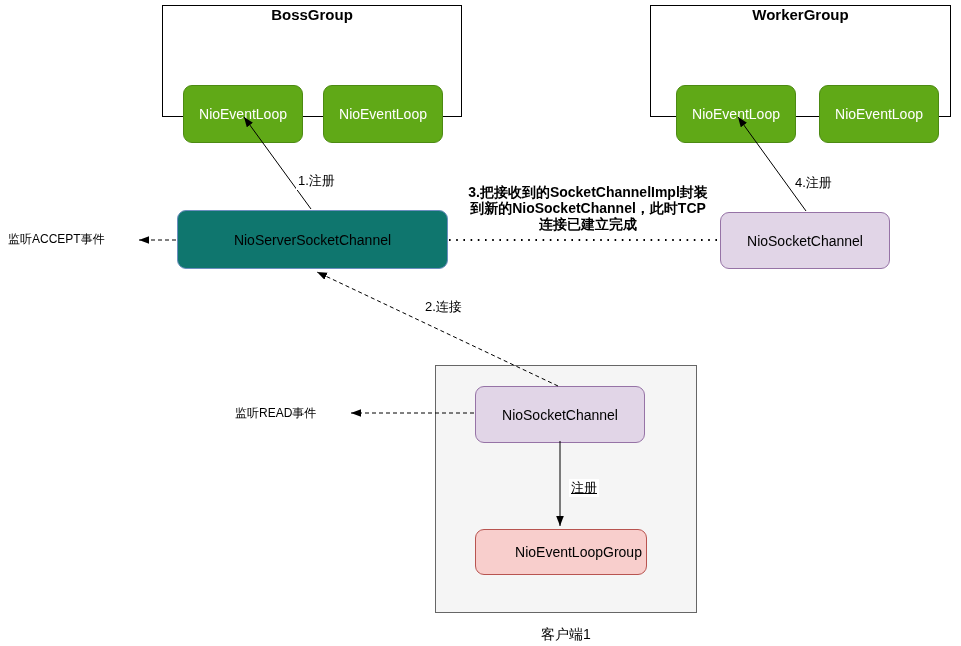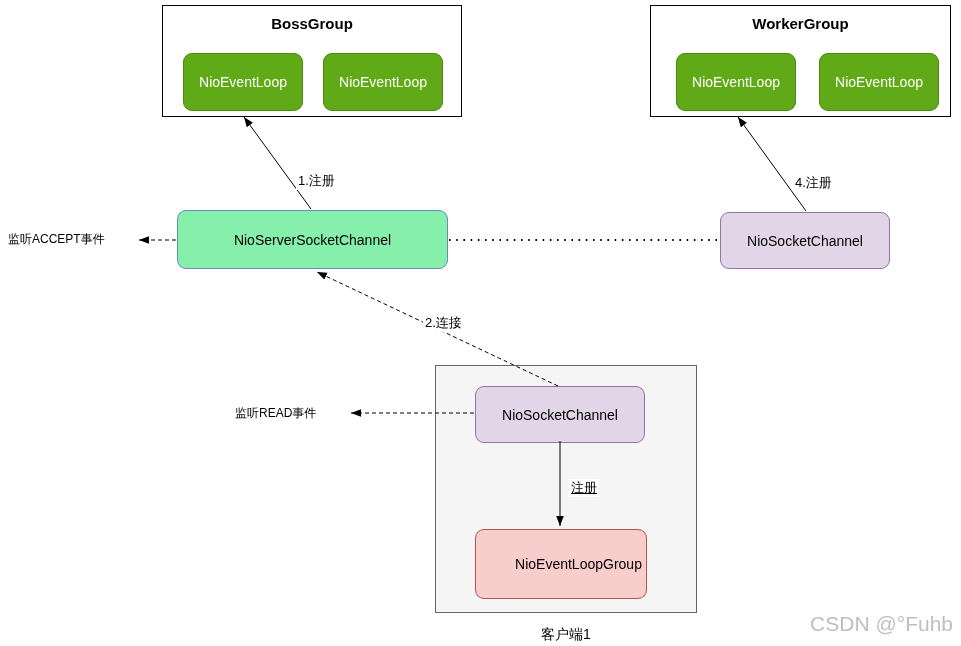--- a/index.html
+++ b/index.html
@@ -1,31 +1,32 @@
 <!DOCTYPE html>
 <html><head>
 <meta charset="utf-8">
 <style>
   html,body{margin:0;padding:0;background:#ffffff;}
   #canvas{
     position:relative;width:961px;height:646px;background:#ffffff;overflow:hidden;
     font-family:"Liberation Sans","DejaVu Sans",sans-serif;color:#000;
   }
   .group{position:absolute;background:#ffffff;border:1px solid #000000;box-sizing:border-box;z-index:2;}
-  .group-title{text-align:center;font-weight:bold;font-size:15px;margin-top:9px;}
+  .group-title{text-align:center;font-weight:bold;font-size:15px;}
   .eventloop{
     position:absolute;width:120px;height:58px;background:#60A917;border:1px solid #4C8A12;
     border-radius:9px;color:#ffffff;font-size:14px;display:flex;align-items:center;justify-content:center;
     box-sizing:border-box;
+    margin-top:32px;
   }
   .node{
     position:absolute;border-radius:9px;font-size:14px;display:flex;align-items:center;justify-content:center;
     box-sizing:border-box;z-index:3;
   }
-  .node-blue{background:#86efac;border:1px solid #6C8EBF;}
+  .node-blue{background:#0f766e;border:1px solid #6C8EBF;}
   .node-purple{background:#E1D5E7;border:1px solid #9673A6;}
   .node-pink{background:#F8CECC;border:1px solid #B85450;}
   .client-box{
     position:absolute;left:435px;top:365px;width:262px;height:248px;background:#F5F5F5;
     border:1px solid #666666;box-sizing:border-box;z-index:1;
   }
   #edges{position:absolute;left:0;top:0;width:961px;height:646px;z-index:5;pointer-events:none;}
   .edge-label{
     position:absolute;font-size:13px;background:#ffffff;padding:0 2px;z-index:6;white-space:nowrap;
   }
@@ -72,45 +73,49 @@
   <div class="node node-purple" style="left:720px;top:212px;width:170px;height:57px;">
     <span>NioSocketChannel</span>
   </div>
 
   <div class="client-box"></div>
 
   <div class="node node-purple" style="left:475px;top:386px;width:170px;height:57px;">
     <span>NioSocketChannel</span>
   </div>
 
-  <div class="node node-pink" style="left:475px;top:529px;width:172px;height:70px;padding-left:35px;">
+  <div class="node node-pink" style="left:475px;top:529px;width:172px;height:46px;padding-left:35px;">
     <span>NioEventLoopGroup</span>
   </div>
 
   <svg id="edges" viewBox="0 0 961 646">
     <defs>
       <marker id="arrowhead" markerUnits="userSpaceOnUse" markerWidth="12" markerHeight="10" refX="10" refY="3.8" orient="auto">
         <path d="M0,0 L10,3.8 L0,7.6 Z" fill="#000000"></path>
       </marker>
     </defs>
     <line x1="311" y1="209" x2="244" y2="117" stroke="#000" stroke-width="1" marker-end="url(#arrowhead)"></line>
     <line x1="806" y1="211" x2="738" y2="117" stroke="#000" stroke-width="1" marker-end="url(#arrowhead)"></line>
     <line x1="558" y1="386" x2="317" y2="272" stroke="#000" stroke-width="1" stroke-dasharray="4 3" marker-end="url(#arrowhead)"></line>
     <line x1="449" y1="240" x2="718" y2="240" stroke="#000" stroke-width="1.8" stroke-dasharray="1.6 5.6"></line>
     <line x1="176" y1="240" x2="139" y2="240" stroke="#000" stroke-width="1" stroke-dasharray="4 3" marker-end="url(#arrowhead)"></line>
     <line x1="474" y1="413" x2="351" y2="413" stroke="#000" stroke-width="1" stroke-dasharray="4 3" marker-end="url(#arrowhead)"></line>
     <line x1="560" y1="441" x2="560" y2="526" stroke="#000" stroke-width="1" marker-end="url(#arrowhead)"></line>
   </svg>
 
   <div class="edge-label" style="left:296px;top:172px;">1.注册</div>
   <div class="edge-label" style="left:793px;top:174px;">4.注册</div>
-  <div class="edge-label" style="left:423px;top:314px;">2.连接</div>
+  <div class="edge-label" style="left:423px;top:298px;">2.连接</div>
   <div class="edge-label" style="left:569px;top:479px;text-decoration:underline;">注册</div>
 
+  <div class="step3">
+    <div>3.把接收到的SocketChannelImpl封装</div>
+    <div>到新的NioSocketChannel，此时TCP</div>
+    <div>连接已建立完成</div>
+  </div>
 
   <div class="side-label" style="left:8px;top:231px;">监听ACCEPT事件</div>
   <div class="side-label" style="left:235px;top:405px;">监听READ事件</div>
 
   <div class="client-caption">客户端1</div>
 
-  <div class="watermark">CSDN @°Fuhb</div>
 
 </div>
 
 </body></html>

